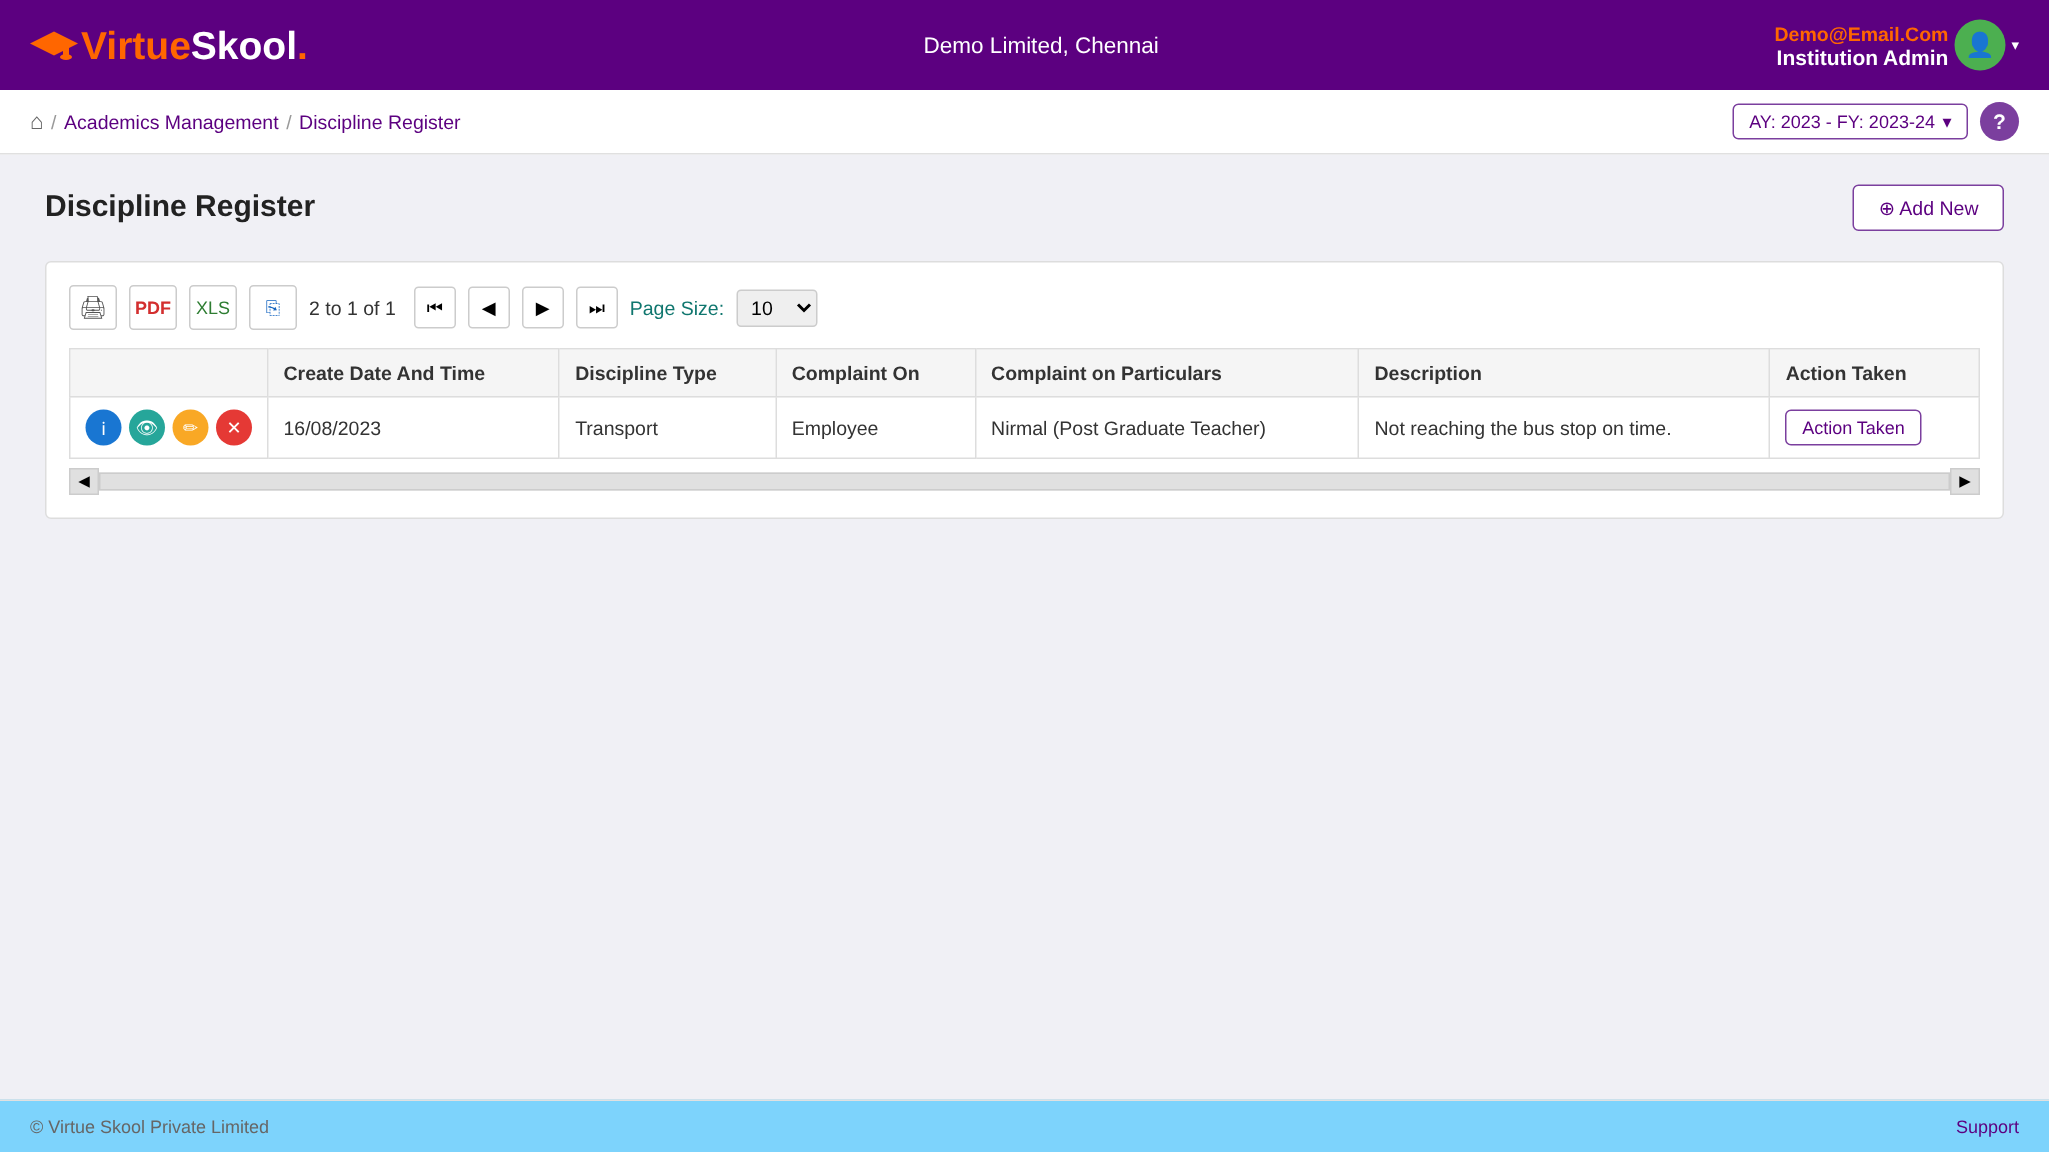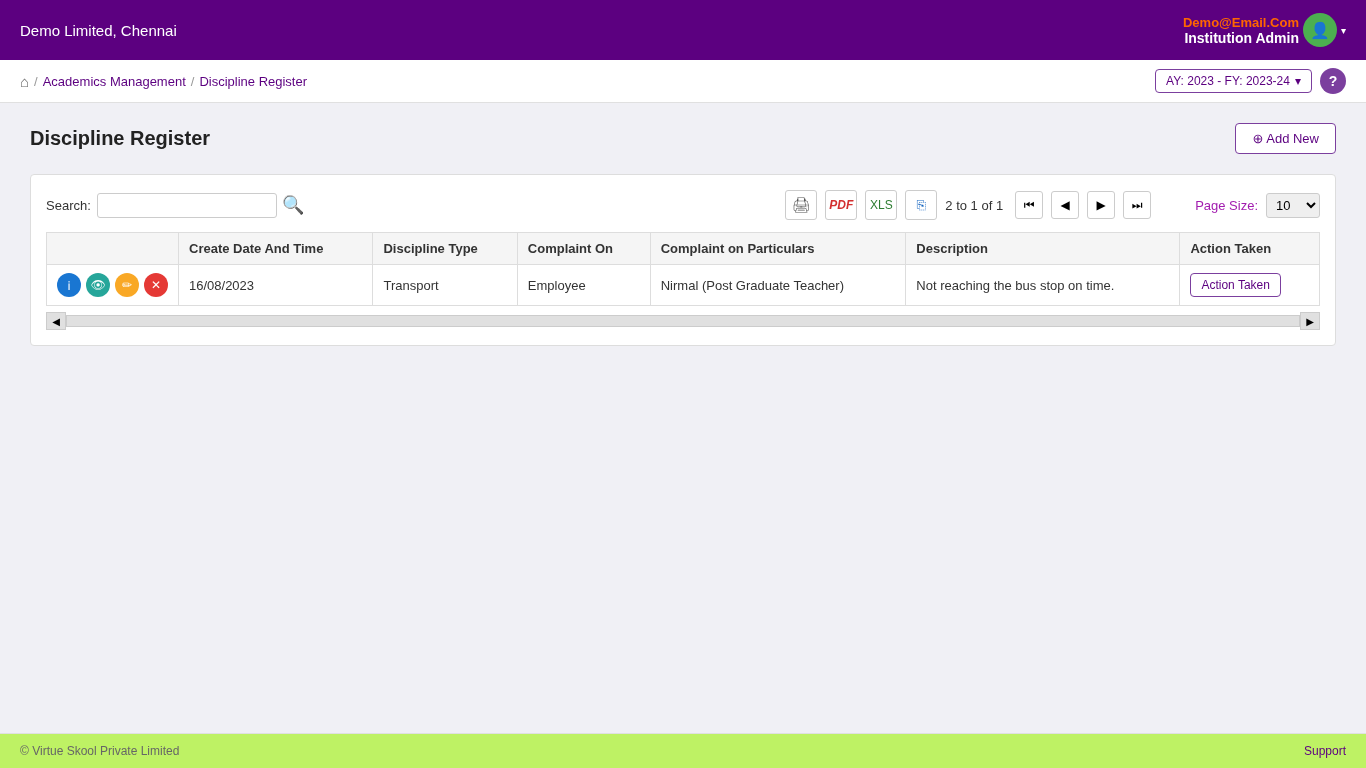--- a/index.html
+++ b/index.html
@@ -179,35 +179,35 @@
     .export-btn {
       width: 32px; height: 30px;
       border: 1px solid #ccc;
       border-radius: 3px;
       cursor: pointer;
       display: flex; align-items: center; justify-content: center;
       font-size: 15px;
       background: #fff;
     }
     .export-btn.print { color: #555; }
-    .export-btn.pdf { color: #d32f2f; font-size: 12px; font-weight: bold; background: #fff; border-color: #ccc; font-style: italic; }
+    .export-btn.pdf { color: #d32f2f; font-size: 12px; font-weight: bold; background: #fff; border-color: #ccc; }
     .export-btn.excel { color: #2e7d32; font-size: 12px; font-weight: bold; }
     .export-btn.copy { color: #1565c0; font-size: 12px; }
     .pagination-info { font-size: 13px; color: #333; margin-right: 4px; }
     .pag-btn {
       width: 28px; height: 28px;
       border: 1px solid #ccc;
       background: #fff;
       cursor: pointer;
       border-radius: 3px;
       font-size: 12px;
       display: flex; align-items: center; justify-content: center;
     }
     .pag-btn:disabled { color: #ccc; cursor: default; }
-    .page-size-label { font-size: 13px; color: #a21caf; margin-left: 36px; }
+    .page-size-label { font-size: 13px; color: #0f766e; }
     .page-size-select {
       border: 1px solid #ccc;
       border-radius: 3px;
       padding: 3px 5px;
       font-size: 13px;
     }
 
     
     .data-table {
       width: 100%;
@@ -266,34 +266,45 @@
     .scrollbar-inner {
       flex: 1;
       height: 12px;
       background: #e0e0e0;
       border: 1px solid #ccc;
       position: relative;
     }
 
     
     .footer {
-      background: #bef264;
+      background: #7dd3fc;
       border-top: 1px solid #e0e0e0;
       padding: 10px 20px;
       display: flex;
       justify-content: space-between;
       font-size: 12px;
       color: #666;
     }
     .footer a { color: #5c0080; text-decoration: none; margin-left: 13px; }
   </style>
 </head>
 <body>
 
 <div class="header">
+  <div class="logo">
+
+    <svg width="32" height="22" viewBox="0 0 32 22" style="margin-right:2px;">
+      <polygon points="16,2 32,10 16,18 0,10" fill="#ff6600"></polygon>
+      <rect x="22" y="10" width="4" height="9" fill="#ff6600"></rect>
+      <ellipse cx="24" cy="19" rx="4" ry="2" fill="#ff6600"></ellipse>
+    </svg>
+    <span class="logo-text">
+      <span class="logo-virtue">Virtue</span><span class="logo-skool">Skool</span><span class="logo-dot">.</span>
+    </span>
+  </div>
   <div class="header-center">Demo Limited, Chennai</div>
   <div class="header-right">
     <div class="header-email">
       <a>Demo@Email.Com</a>
       <span class="role">Institution Admin</span>
     </div>
     <div class="avatar-circle">👤</div>
     <span class="dropdown-arrow">▾</span>
   </div>
 </div>
@@ -317,27 +328,20 @@
 
 <div class="main-content">
   <div class="page-header">
     <h1 class="page-title">Discipline Register</h1>
     <button class="add-new-btn">⊕ Add New</button>
   </div>
 
   <div class="table-container">
 
     <div class="table-toolbar">
-      <div class="search-area">
-        <span class="search-label">Search:</span>
-        <input class="search-input" type="text" style="">
-        <button class="search-btn">
-          <span>🔍</span>
-        </button>
-      </div>
       <div class="toolbar-right">
 
         <button class="export-btn print" title="Print">🖨</button>
         <button class="export-btn pdf" title="PDF">PDF</button>
         <button class="export-btn excel" title="Excel">
           <span style="color:#2e7d32; font-weight:normal;">XLS</span>
         </button>
         <button class="export-btn copy" title="Copy">
           <span>⎘</span>
         </button>

